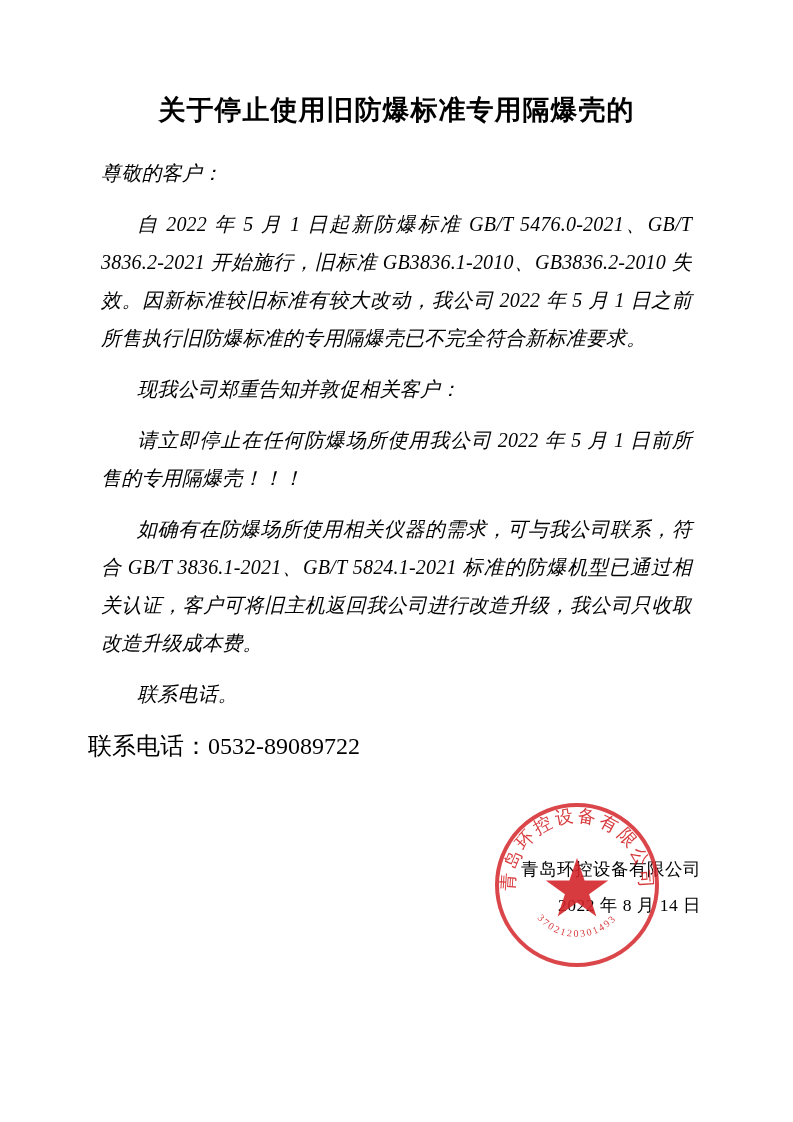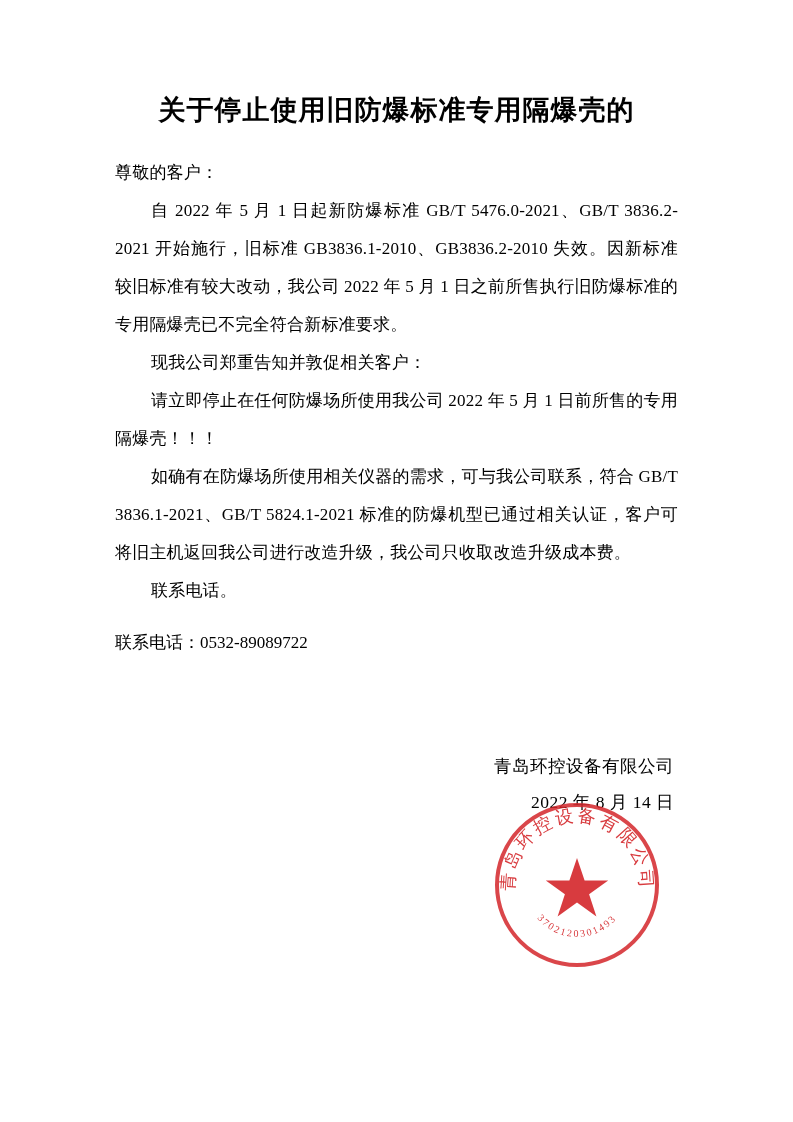--- a/index.html
+++ b/index.html
@@ -13,50 +13,51 @@
     font-family: "Liberation Serif", "DejaVu Serif", serif;
     color: #000000;
     position: relative;
     overflow: hidden;
   }
   .page {
     position: relative;
     width: 793px;
     height: 818px;
     box-sizing: border-box;
-    padding: 0 115px;
+    padding: 0 88px;
   }
   .title-block {
     padding-top: 88px;
     text-align: center;
   }
   .title-line {
     font-size: 27px;
     font-weight: bold;
     letter-spacing: 1px;
     line-height: 44px;
     white-space: pre;
   }
   .body-block {
     margin-top: 22px;
   }
   p.para {
-    font-size: 17px;
+    font-size: 20px;
     line-height: 38px;
-    margin: 0;
+    margin: 13px;
     text-align: justify;
     text-justify: inter-ideograph;
     letter-spacing: 0.2px;
+    font-style: italic;
   }
   p.indent {
     text-indent: 36px;
   }
   .contact {
     margin-top: 14px;
-    font-size: 17px;
+    font-size: 24px;
     line-height: 38px;
   }
   .sign-block {
     margin-top: 86px;
     text-align: right;
     position: relative;
   }
   .sign-line {
     font-size: 17.5px;
     line-height: 36px;

